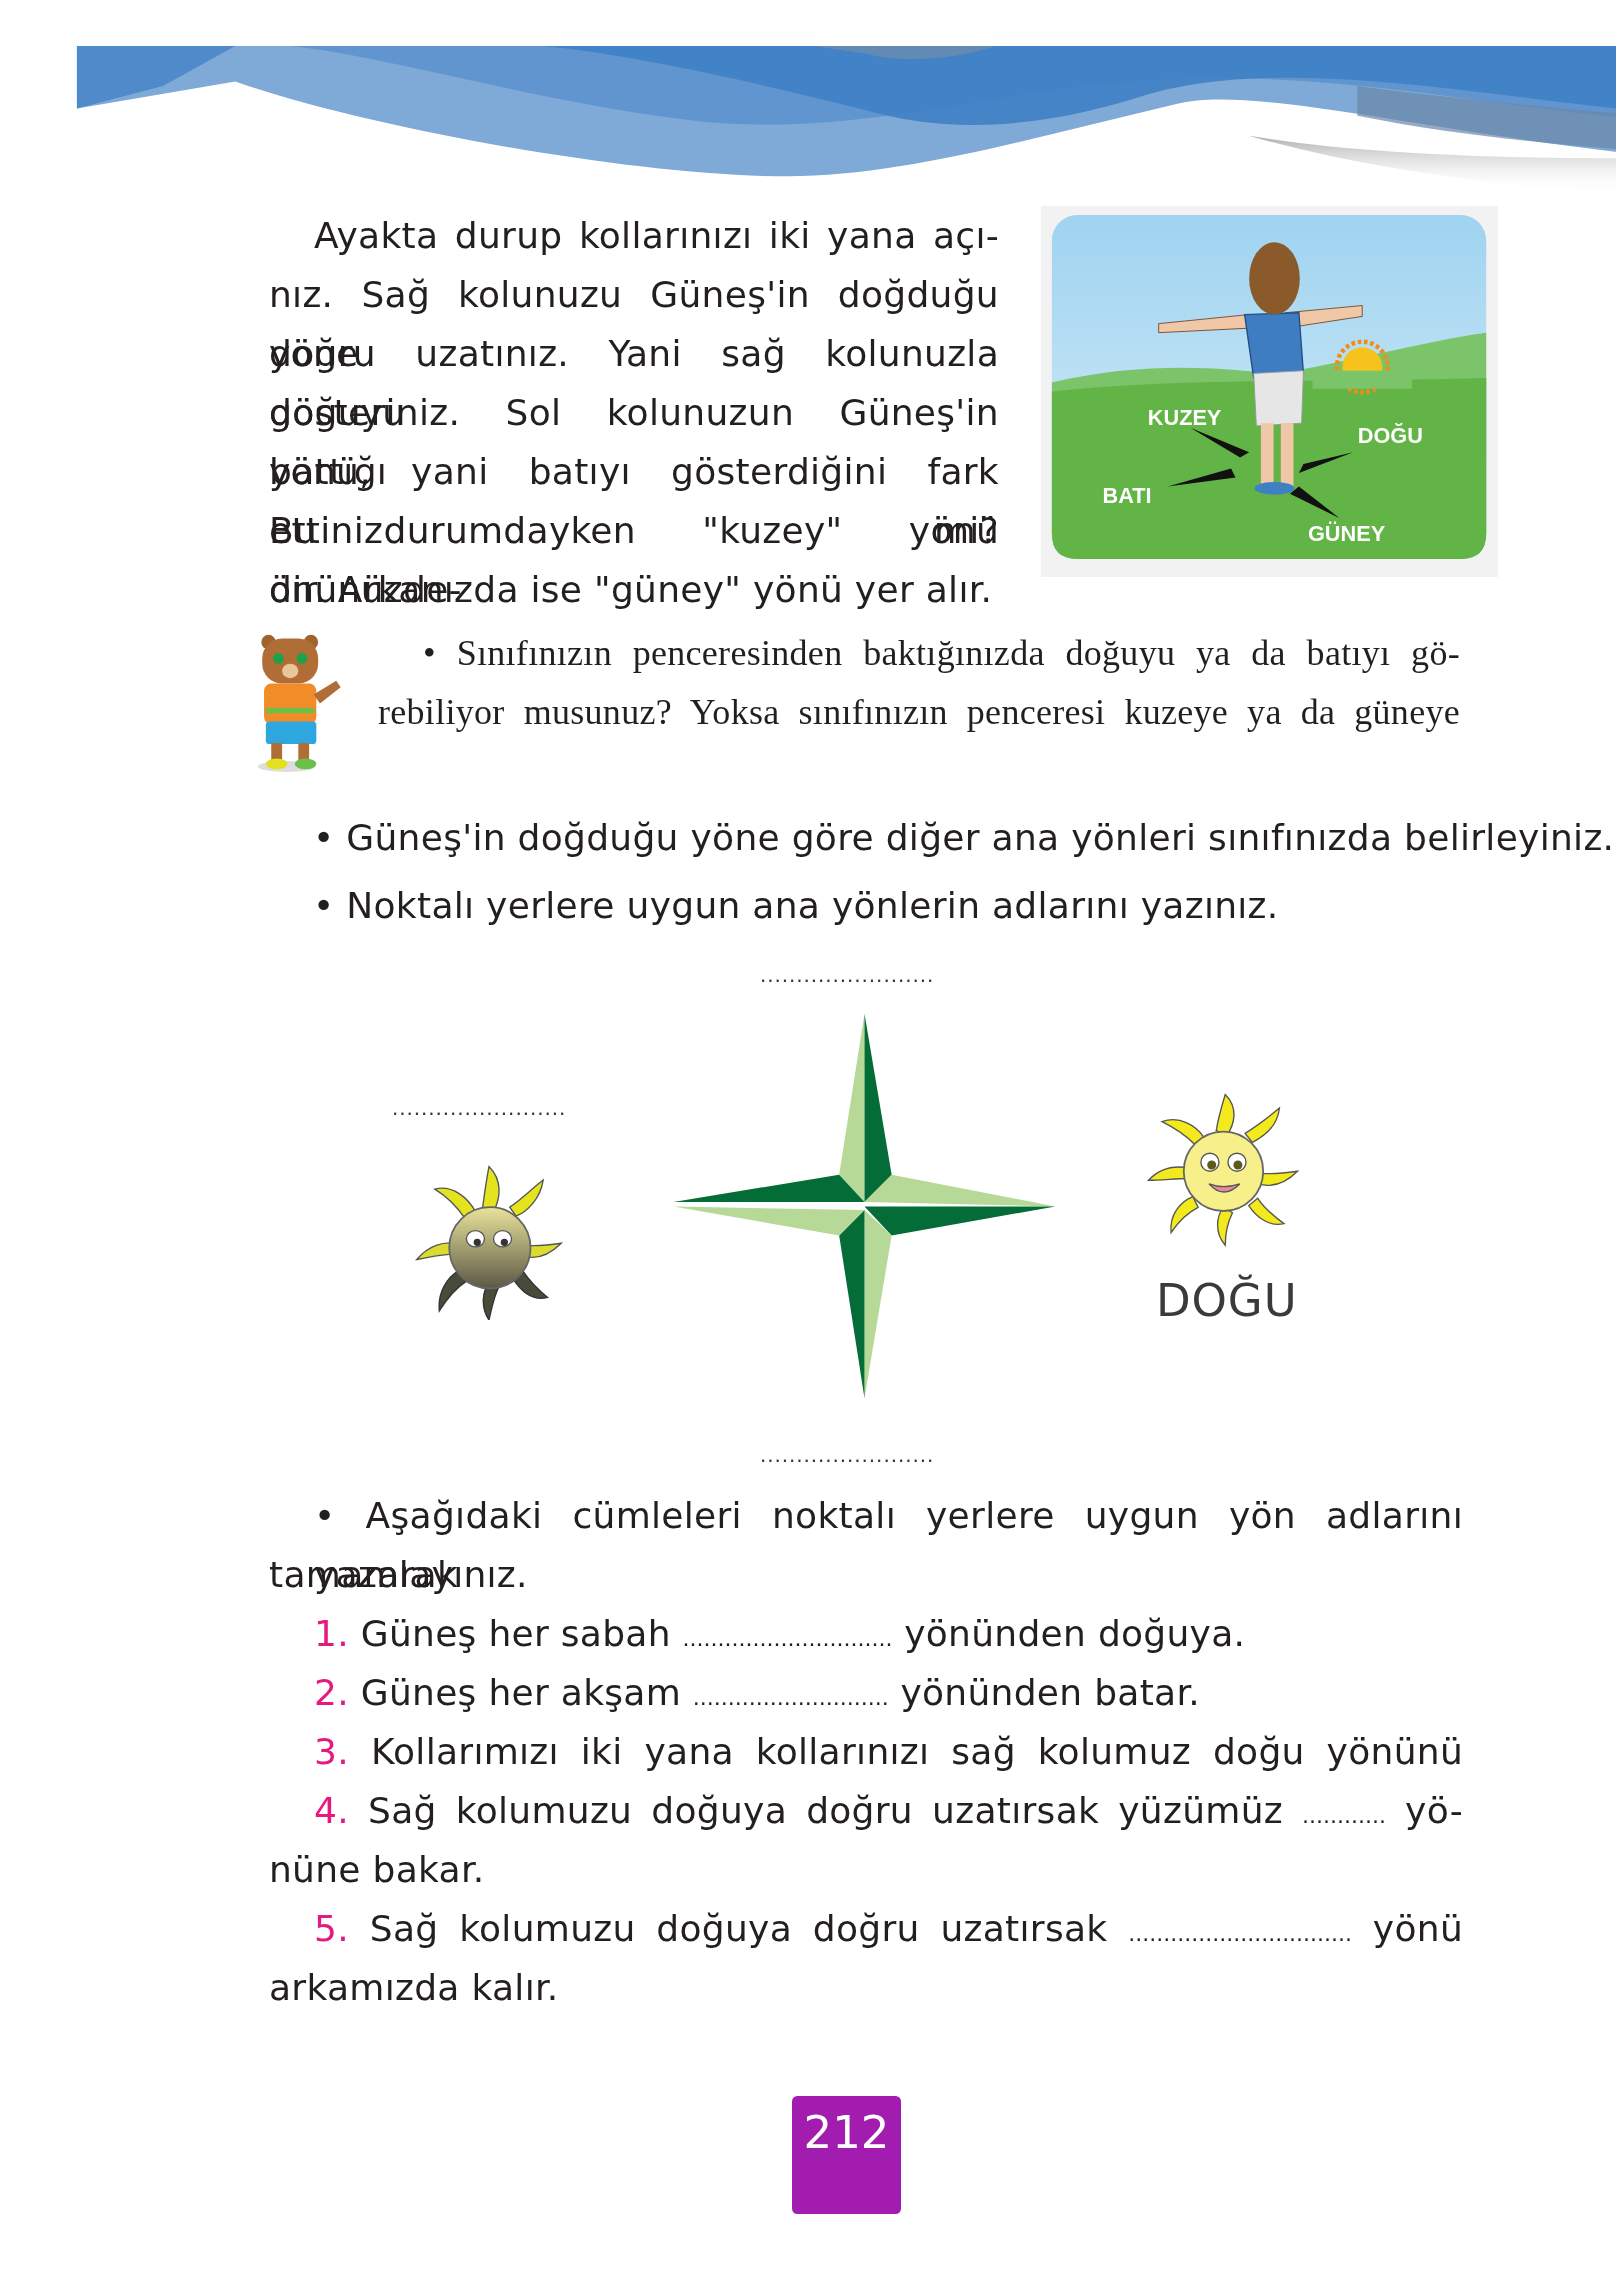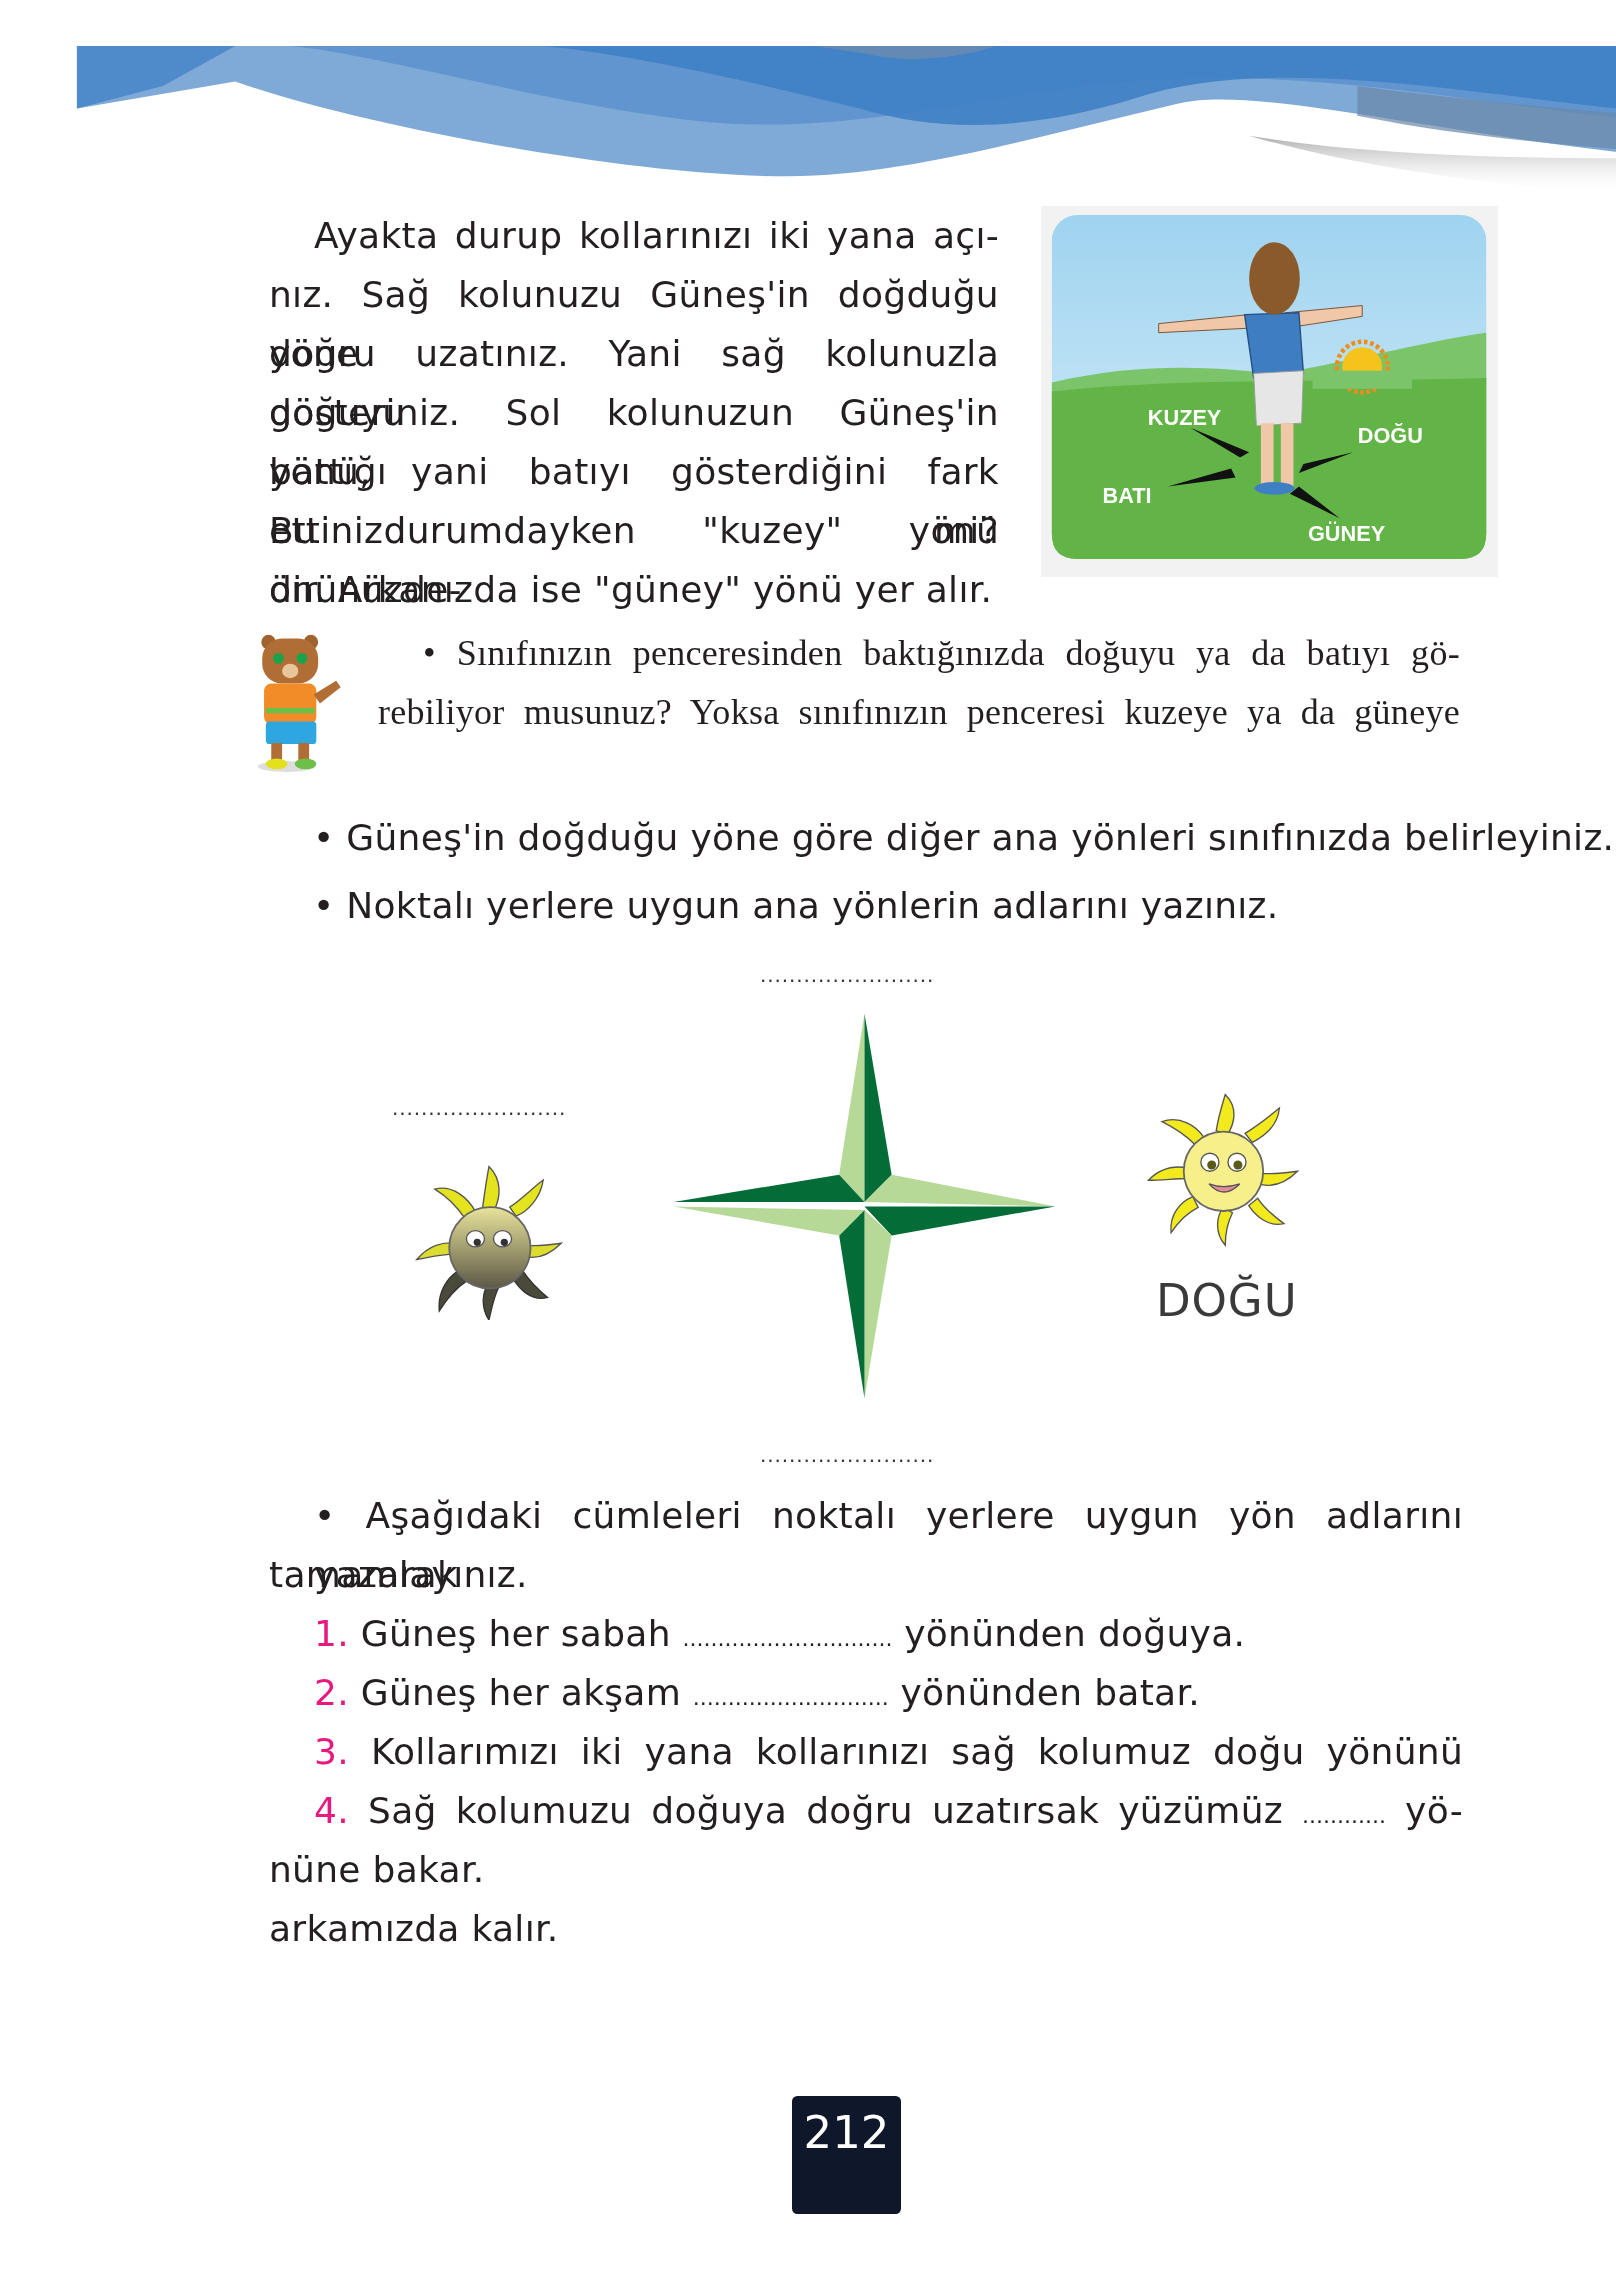--- a/index.html
+++ b/index.html
@@ -10,21 +10,21 @@
   .line { display:block; height:59px; white-space:nowrap; }
   .j { display:block; height:59px; text-align:justify; text-align-last:justify; white-space:normal; }
   .num { color:#e6197e; }
   .dots { letter-spacing:0px; }
   .photo { position:absolute; left:1041px; top:206px; width:457px; height:371px;font-weight:bold; }
   .bear { position:absolute; left:246px; top:631px; width:101px; height:143px; }
   .compass { position:absolute; left:669px; top:1009px; width:391px; height:394px; }
   .sun { position:absolute; }
   .label-dots { position:absolute; font-size:20px; letter-spacing:0.9px; color:#333; }
   .dogu-lbl { position:absolute; left:1156px; top:1274px; font-size:45px; color:#3a3a3a; letter-spacing:0.9px; }
-  .page-num { position:absolute; left:792px; top:2096px; width:109px; height:118px; background:#0f172a;
+  .page-num { position:absolute; left:792px; top:2096px; width:109px; height:118px; background:#a21caf;
               border-radius:5.4px; color:#fff; font-size:45px; text-align:center; line-height:74px; }
 </style>
 </head>
 <body>
 
 <svg class="header" viewBox="0 0 1787 230" preserveAspectRatio="none">
   <defs>
     <linearGradient id="shadowG" x1="0" y1="0" x2="0" y2="1">
       <stop offset="0" stop-color="#8a8a8a" stop-opacity="0.7"></stop>
       <stop offset="1" stop-color="#ffffff" stop-opacity="0"></stop>
@@ -199,17 +199,23 @@
   </span>
 
   <span class="j" style="padding-left:45px;">
     <span class="num">4.</span>
     <span>Sağ kolumuzu doğuya doğru uzatırsak yüzümüz</span>
     <span class="dots" style="font-size:22px;">............</span>
     <span>yö-</span>
   </span>
   <span class="line">nüne bakar.</span>
 
+  <span class="j" style="padding-left:45px;">
+    <span class="num">5.</span>
+    <span>Sağ kolumuzu doğuya doğru uzatırsak</span>
+    <span class="dots" style="font-size:22px;">................................</span>
+    <span>yönü</span>
+  </span>
   <span class="line">arkamızda kalır.</span>
 </div>
 
 <div class="page-num">212</div>
 
 
 </body></html>

